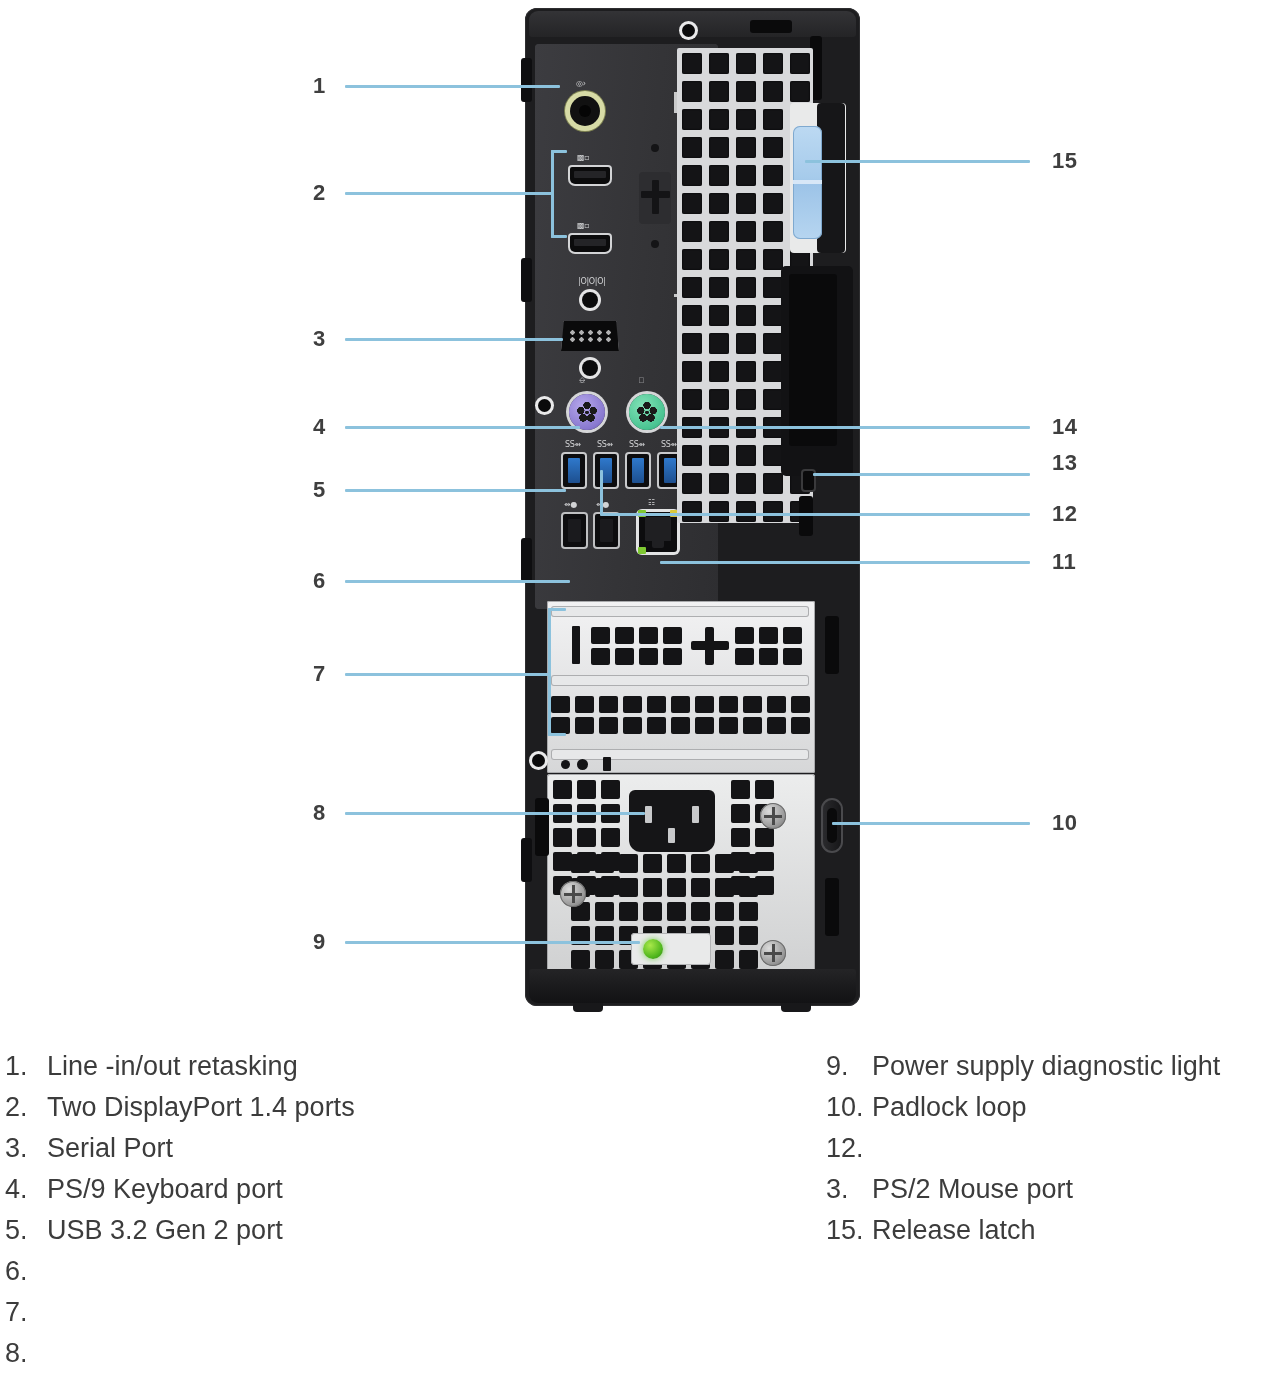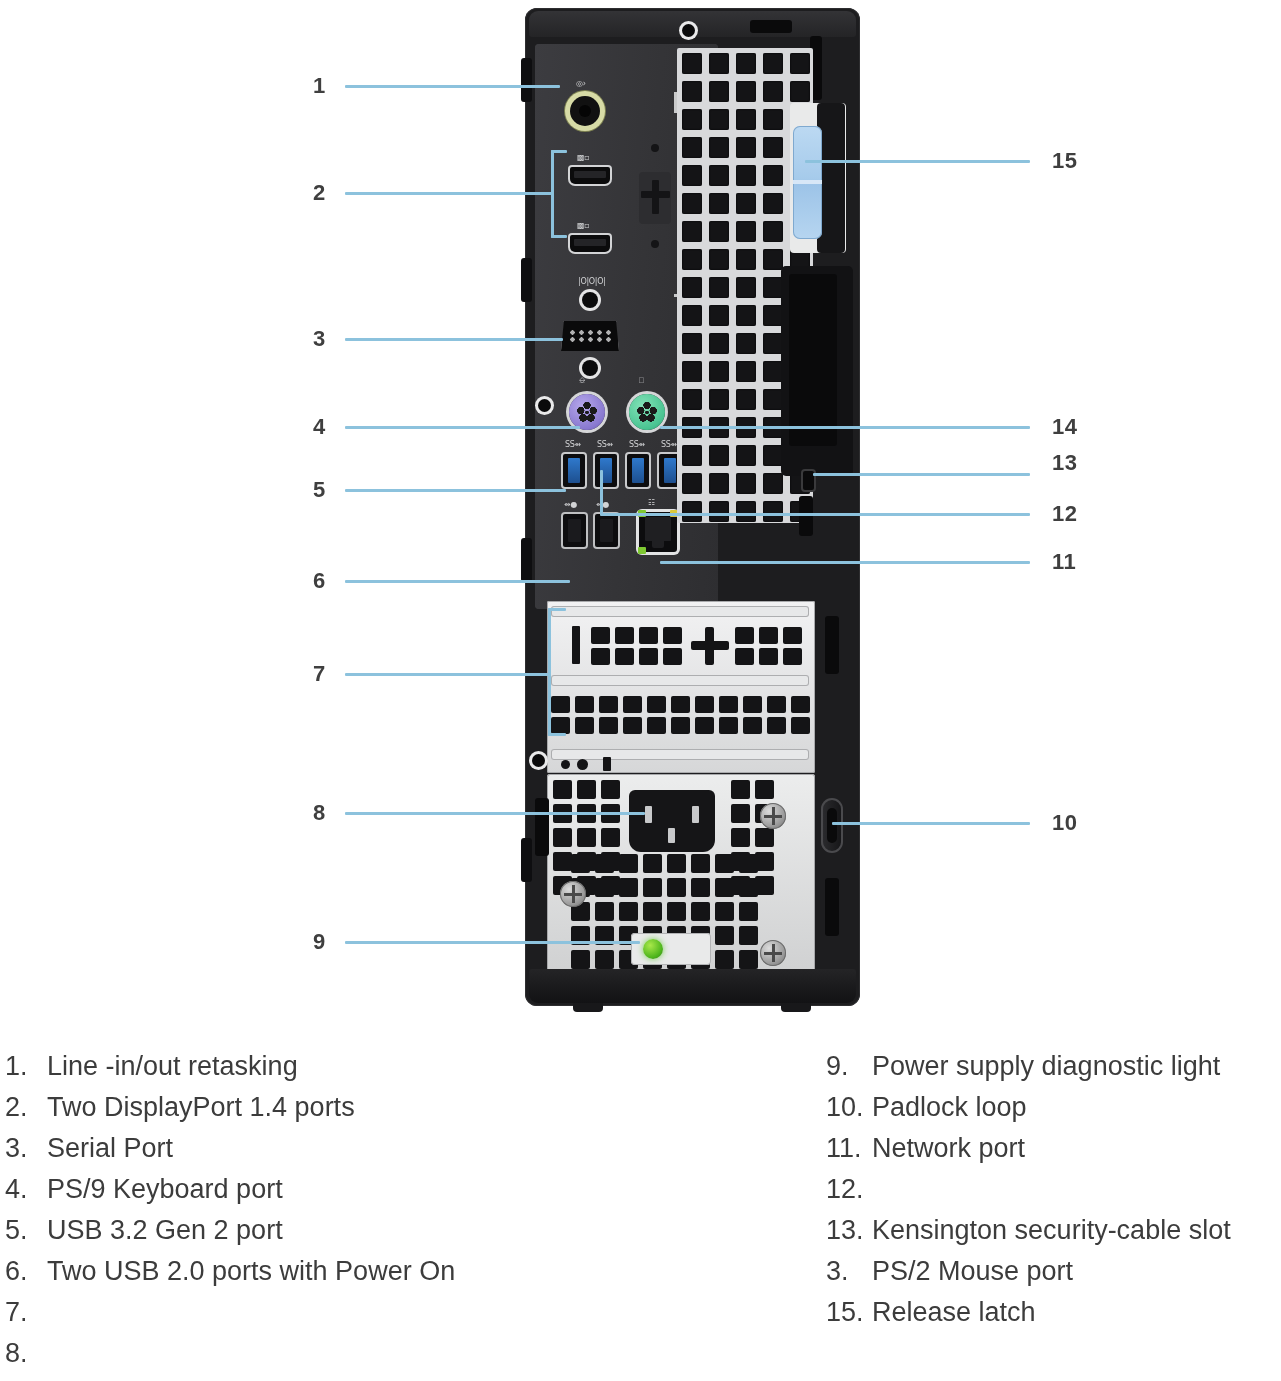--- a/index.html
+++ b/index.html
@@ -560,48 +560,39 @@
         <div class="lrow">
           <span class="lnum">4.</span>
           <span class="ltext">PS/9 Keyboard port</span>
         </div>
         <div class="lrow">
           <span class="lnum">5.</span>
           <span class="ltext">USB 3.2 Gen 2 port</span>
         </div>
         <div class="lrow">
           <span class="lnum">6.</span>
-          <span class="ltext">Two USB 2.0 ports with Power On</span>
         </div>
         <div class="lrow">
           <span class="lnum">7.</span>
         </div>
         <div class="lrow">
           <span class="lnum">8.</span>
         </div>
       </div>
     <div class="col right" id="legendRight">
         <div class="lrow">
           <span class="lnum">9.</span>
           <span class="ltext">Power supply diagnostic light</span>
         </div>
         <div class="lrow">
           <span class="lnum">10.</span>
           <span class="ltext">Padlock loop</span>
         </div>
         <div class="lrow">
-          <span class="lnum">11.</span>
-          <span class="ltext">Network port</span>
-        </div>
-        <div class="lrow">
           <span class="lnum">12.</span>
-        </div>
-        <div class="lrow">
-          <span class="lnum">13.</span>
-          <span class="ltext">Kensington security-cable slot</span>
         </div>
         <div class="lrow">
           <span class="lnum">3.</span>
           <span class="ltext">PS/2 Mouse port</span>
         </div>
         <div class="lrow">
           <span class="lnum">15.</span>
           <span class="ltext">Release latch</span>
         </div>
       </div>

